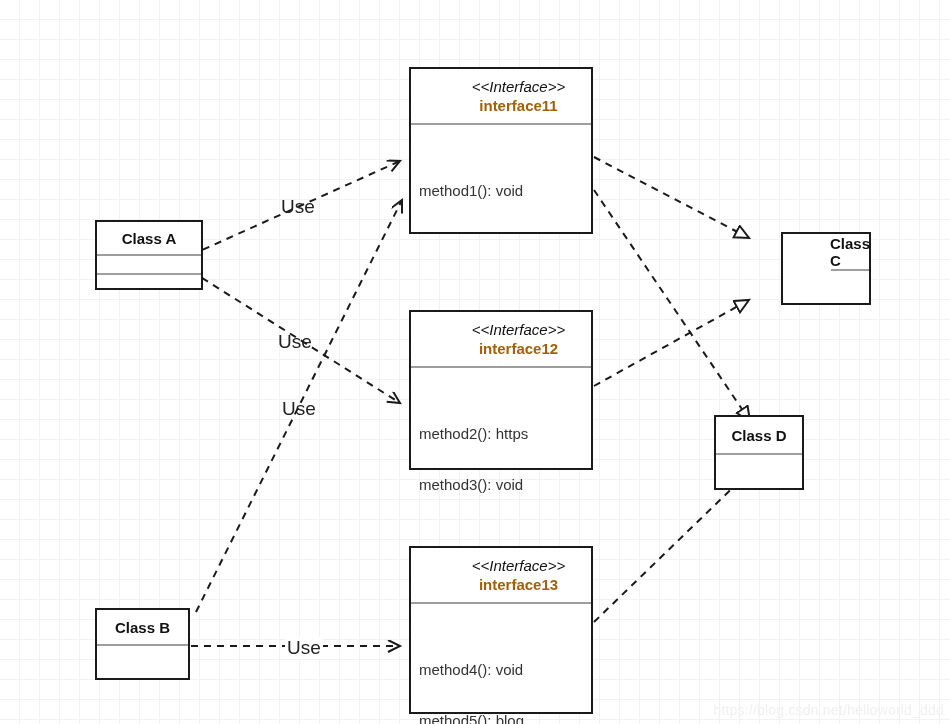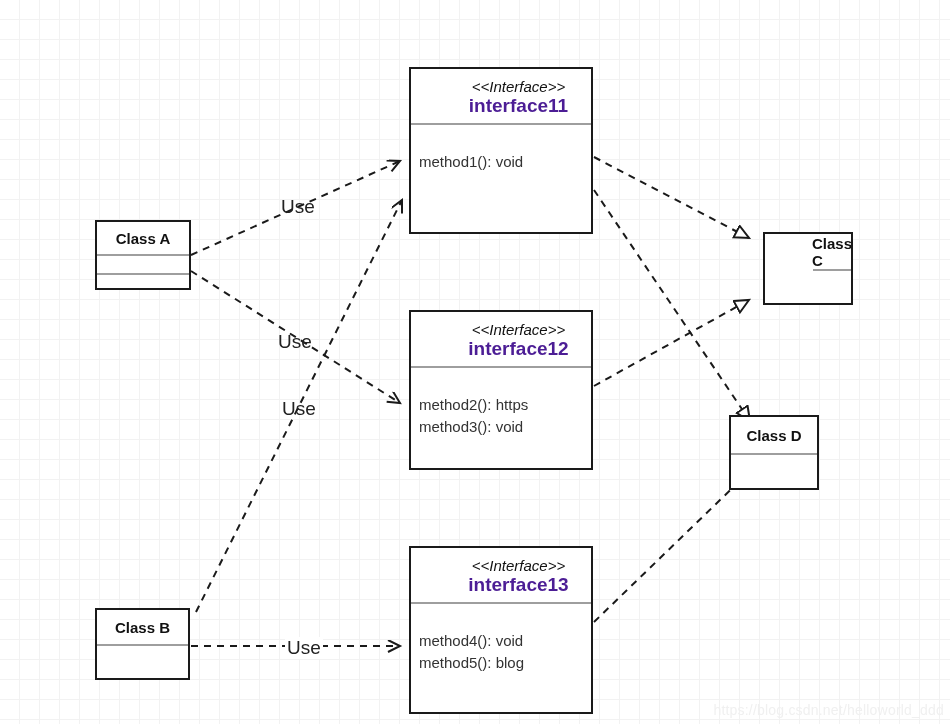--- a/index.html
+++ b/index.html
@@ -25,25 +25,25 @@
       60px 60px;
     background-position:-1px -1px,-1px -1px,-1px -1px,-1px -1px;
   }
   #edges{position:absolute;left:0;top:0;width:950px;height:724px;}
 
   .node{position:absolute;box-sizing:border-box;background:#ffffff;
         border:2px solid #1a1a1a;}
   .hdr{box-sizing:border-box;text-align:center;color:#111;
        display:flex;flex-direction:column;justify-content:center;align-items:center;padding-left:35px;}
   .stereo{font-style:italic;font-size:15px;line-height:19px;color:#111;}
-  .cname{font-weight:bold;font-size:19px;line-height:19px;color:#4c1d95;}
+  .cname{font-weight:bold;font-size:15px;line-height:19px;color:#a16207;}
   .sep{height:2px;background:#9e9e9e;width:100%;}
   .compart{box-sizing:border-box;}
   .ops{padding:26px 0 0 8px;font-size:15px;line-height:22px;color:#333;}
-  .ops div{white-space:nowrap;}
+  .ops div{white-space:nowrap;margin-top:29px;}
   .plainhdr{font-weight:bold;font-size:15px;display:flex;align-items:center;
             justify-content:center;color:#111;}
 
   .edge-label{position:absolute;font-size:19px;color:#222;background:transparent;
               white-space:nowrap;}
 
   #watermark{position:absolute;right:6px;bottom:6px;font-size:14px;
              color:#f0f0f0;letter-spacing:.2px;white-space:nowrap;}
 </style>
 </head>
@@ -100,41 +100,41 @@
       <div class="stereo">&lt;&lt;Interface&gt;&gt;</div>
       <div class="cname">interface13</div>
     </div>
     <div class="sep"></div>
     <div class="compart ops">
       <div>method4(): void</div>
       <div>method5(): blog</div>
     </div>
   </div>
 
-  <div class="node" style="left:95px;top:220px;width:96px;height:70px;">
+  <div class="node" style="left:95px;top:220px;width:108px;height:70px;">
     <div class="plainhdr" style="height:32px;">Class A</div>
     <div class="sep"></div>
     <div class="compart" style="height:17px;"></div>
     <div class="sep"></div>
     <div class="compart" style="height:15px;"></div>
   </div>
 
   <div class="node" style="left:95px;top:608px;width:95px;height:72px;">
     <div class="plainhdr" style="height:34px;border-radius:16px;">Class B</div>
     <div class="sep"></div>
     <div class="compart" style="height:34px;"></div>
   </div>
 
-  <div class="node" style="left:763px;top:232px;width:90px;height:73px;padding-left:48px;">
+  <div class="node" style="left:781px;top:232px;width:90px;height:73px;padding-left:48px;">
     <div class="plainhdr" style="height:35px;">Class C</div>
     <div class="sep"></div>
     <div class="compart" style="height:34px;"></div>
   </div>
 
-  <div class="node" style="left:729px;top:415px;width:90px;height:75px;">
+  <div class="node" style="left:714px;top:415px;width:90px;height:75px;">
     <div class="plainhdr" style="height:36px;">Class D</div>
     <div class="sep"></div>
     <div class="compart" style="height:35px;"></div>
   </div>
 
   <div class="edge-label" style="left:281px;top:196px;">Use</div>
   <div class="edge-label" style="left:278px;top:331px;">Use</div>
   <div class="edge-label" style="left:282px;top:398px;">Use</div>
   <div class="edge-label" style="left:285px;top:637px;background:#ffffff;padding:0 2px;">Use</div>
 

